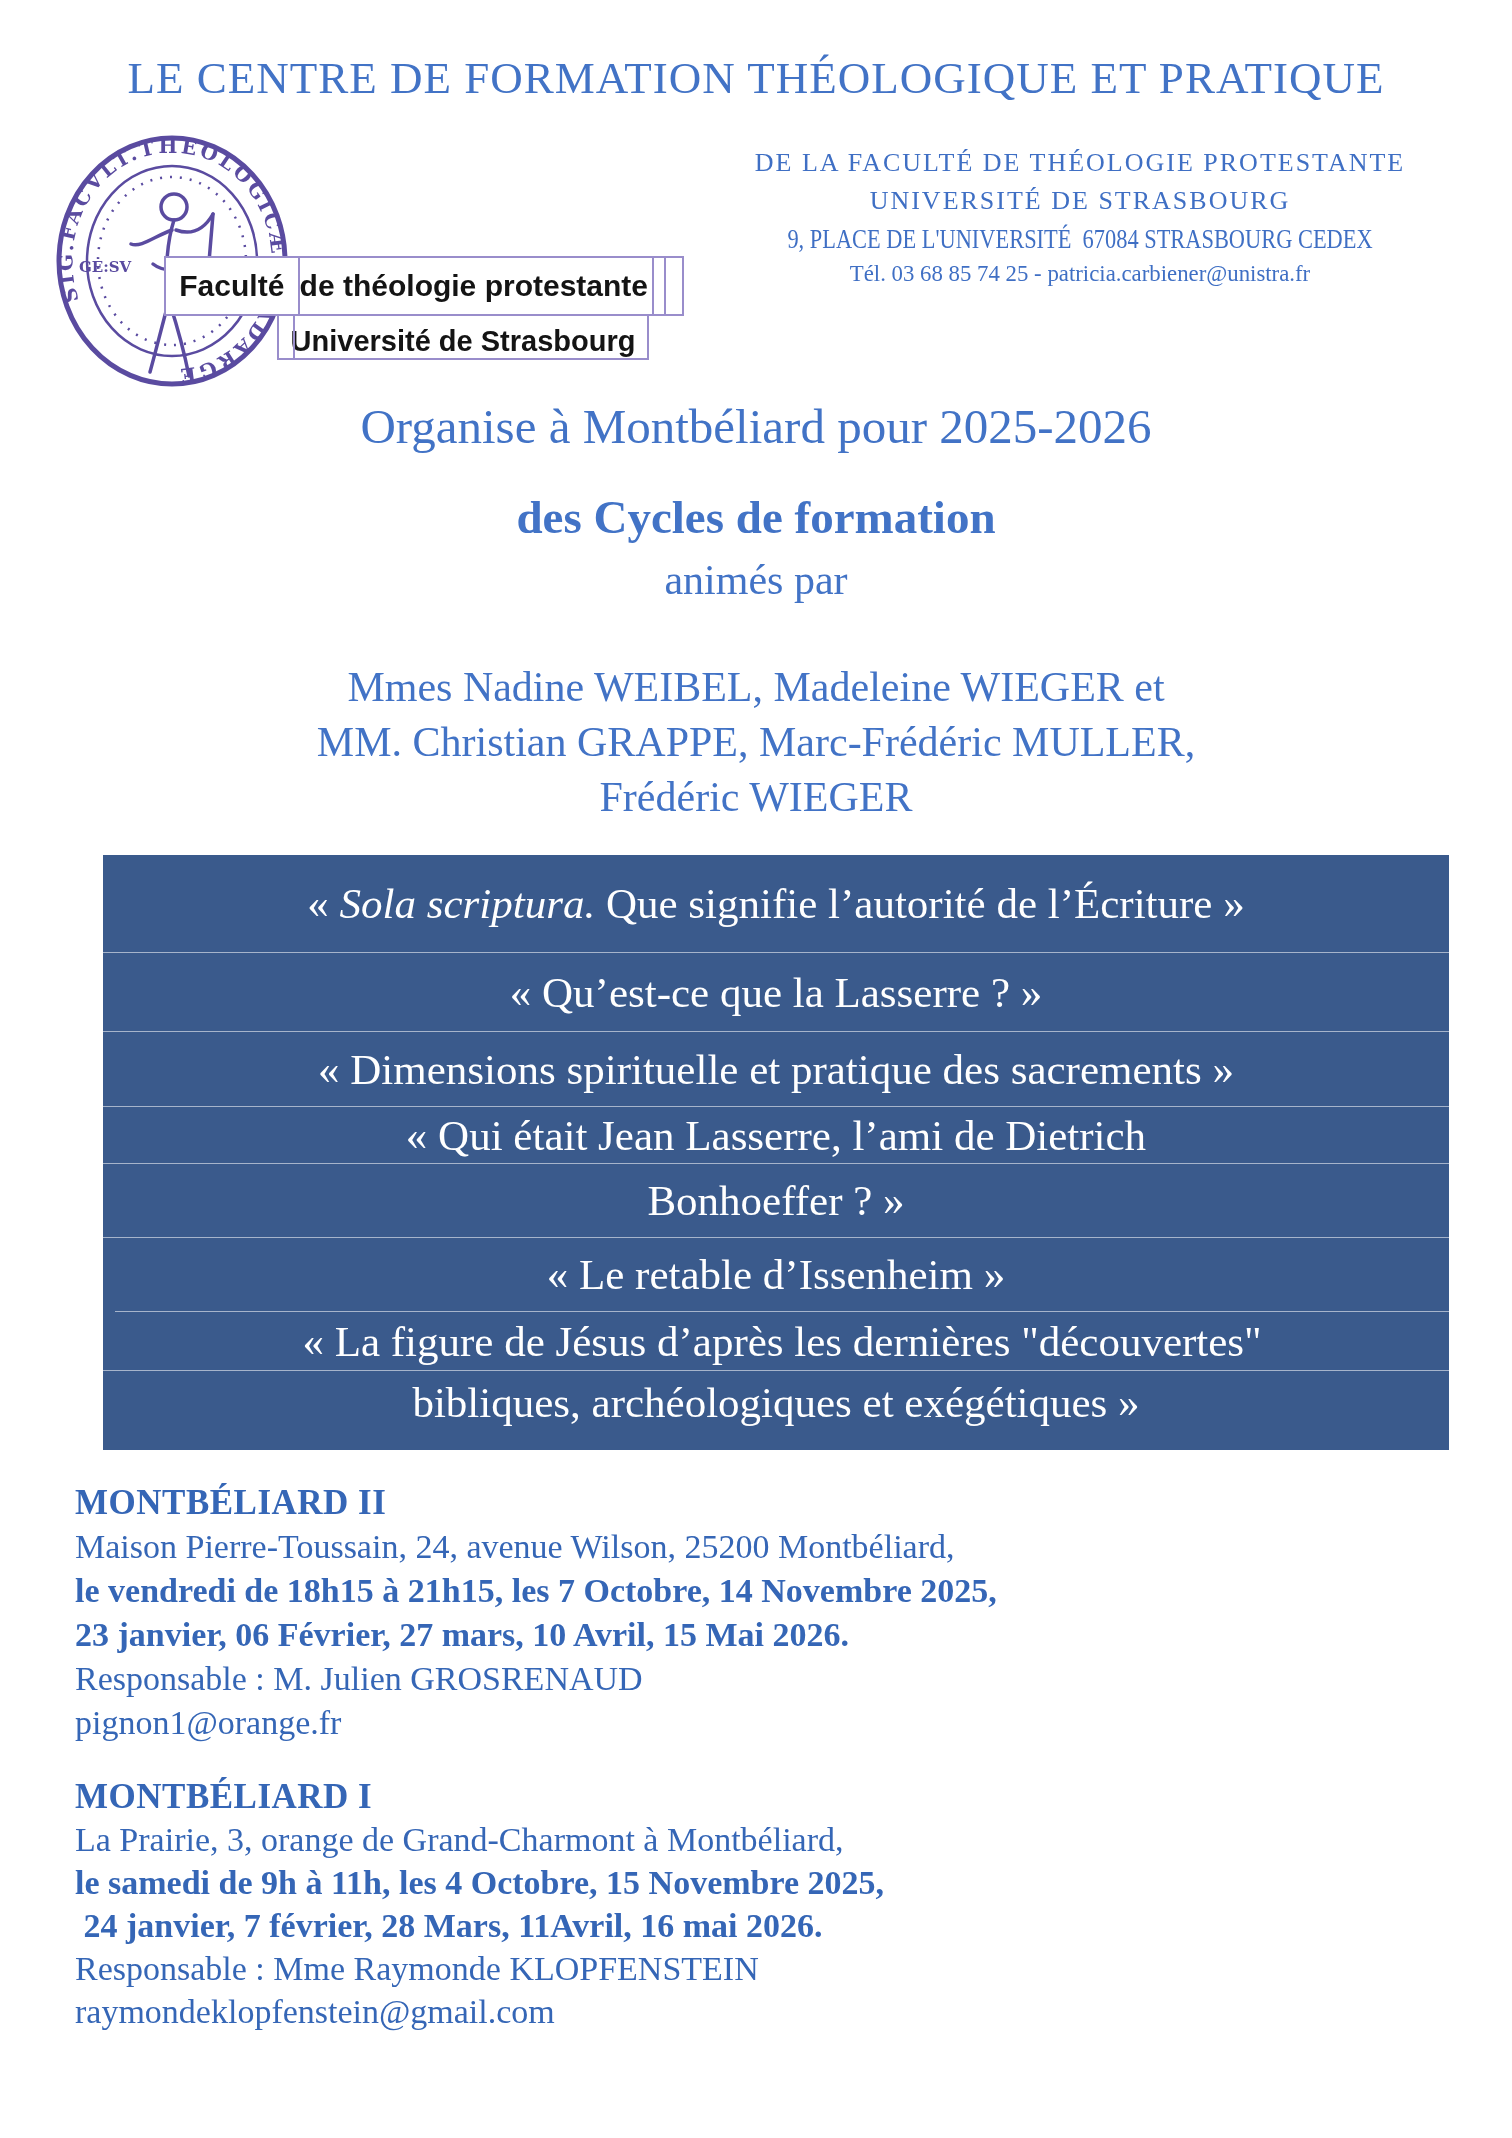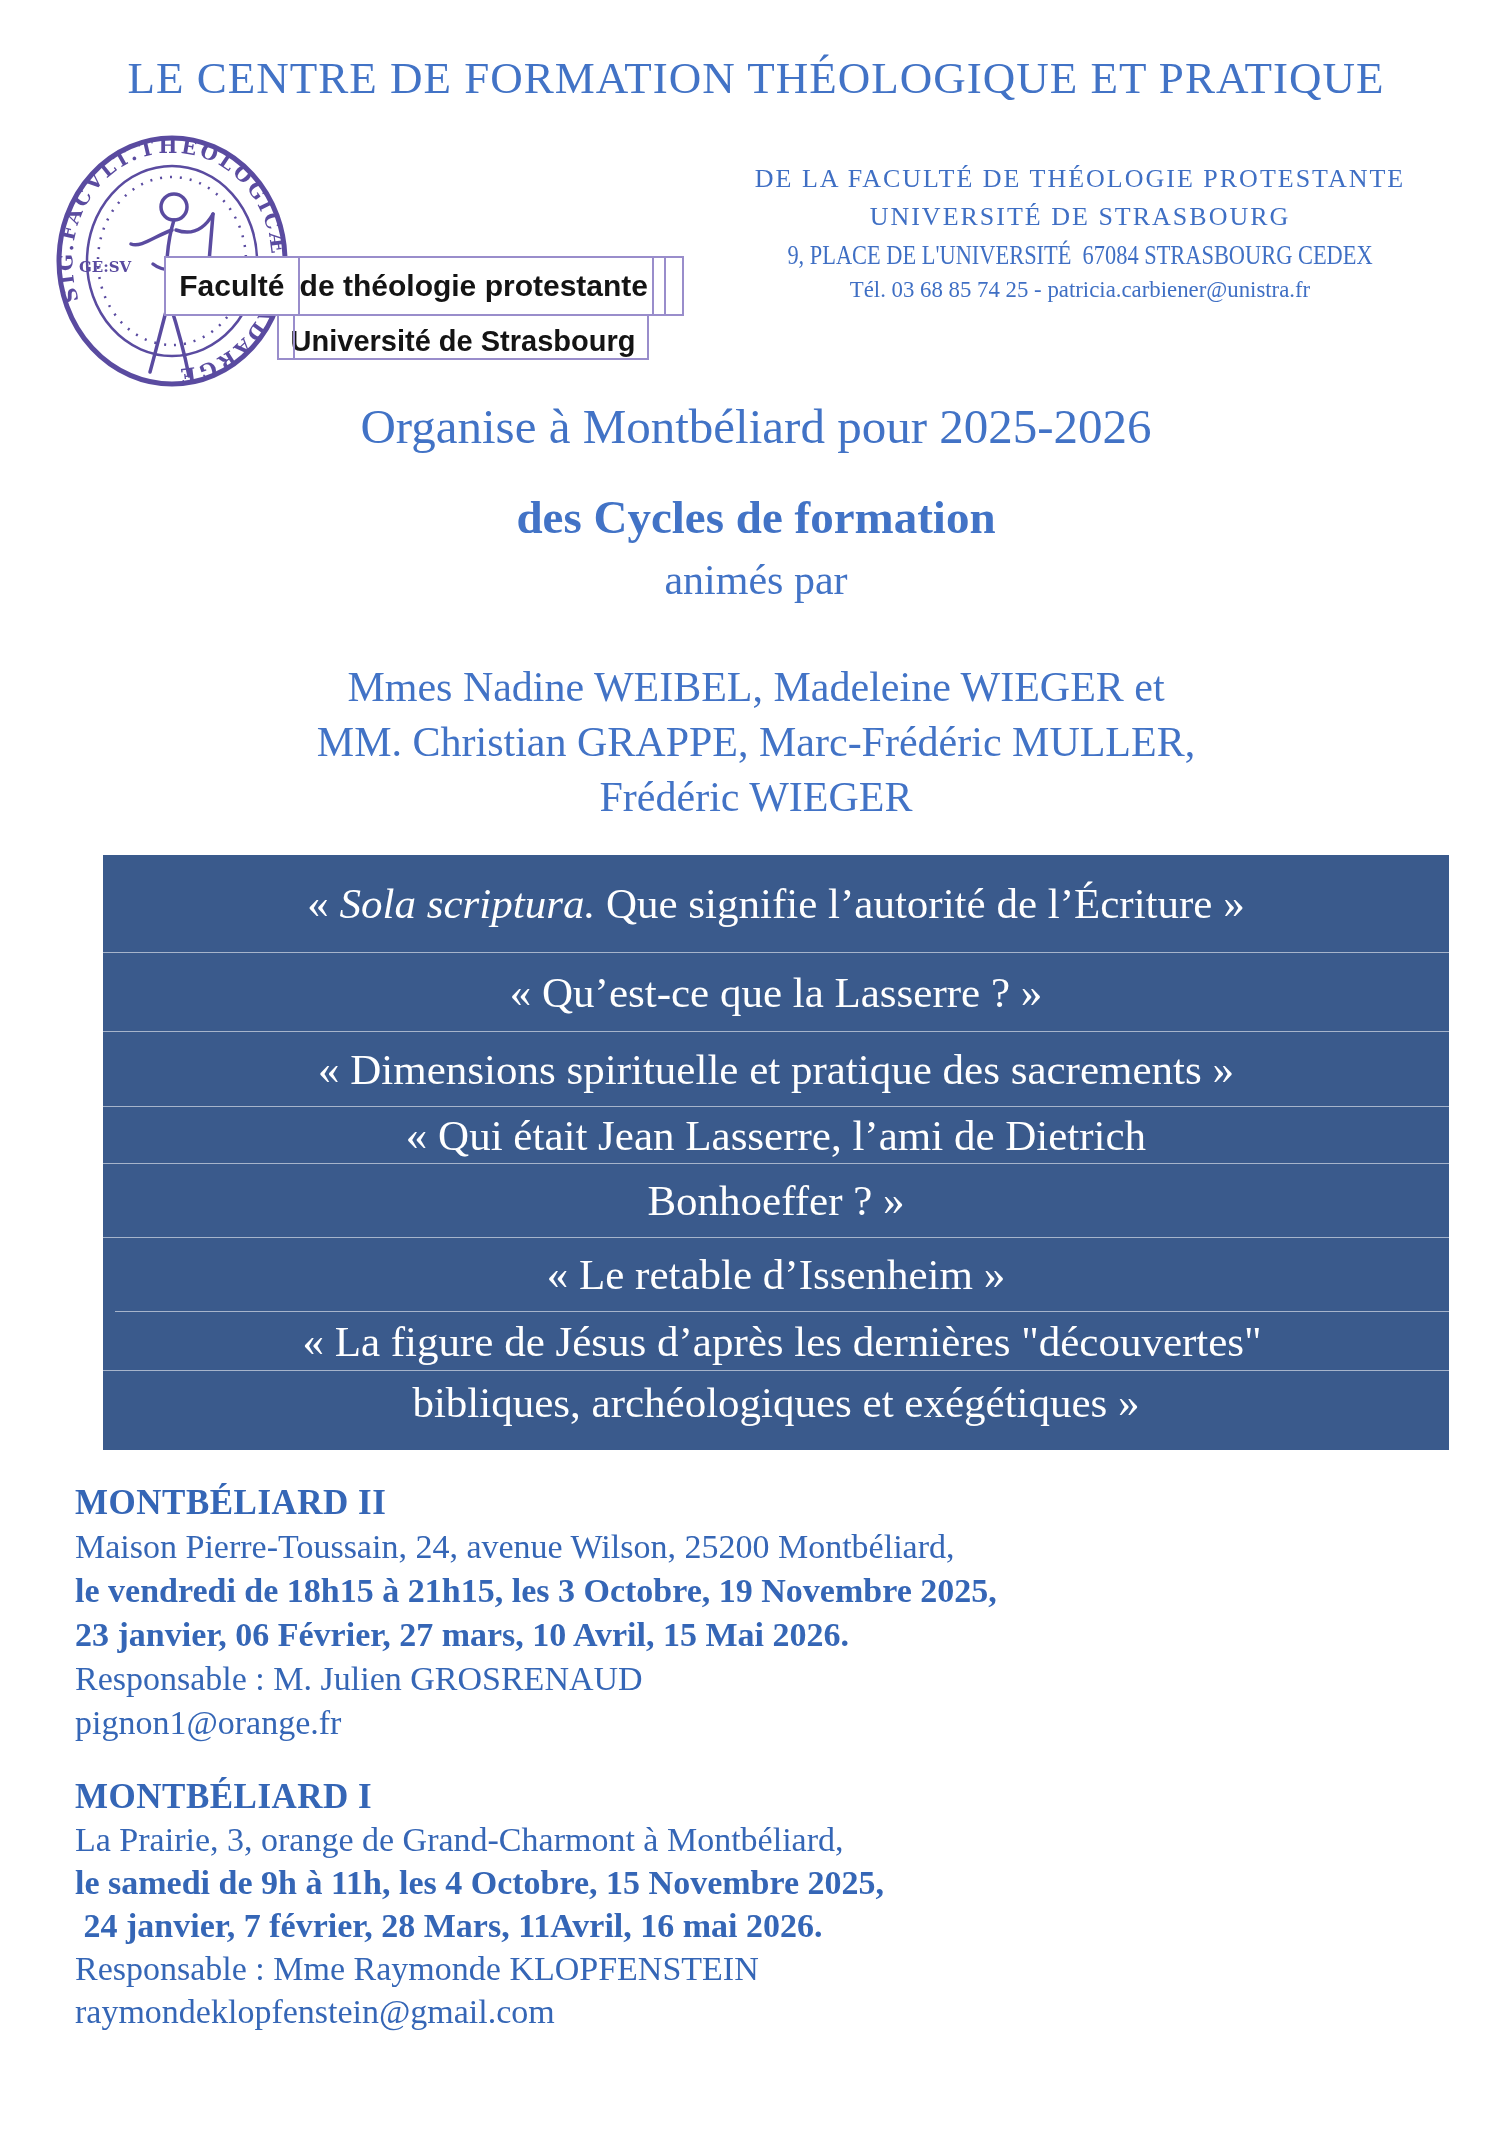--- a/index.html
+++ b/index.html
@@ -33,21 +33,21 @@
   .lbox1::after{
     content:"";position:absolute;right:16px;top:-2px;bottom:-2px;width:10px;
     border-left:2px solid #998DCB;border-right:2px solid #998DCB;
   }
   .lbox2{left:277px;top:314px;width:372px;height:46px;font-size:29px;justify-content:center;}
   .lbox2::before{
     content:"";position:absolute;left:6px;top:-2px;bottom:-2px;width:8px;
     border-right:2px solid #998DCB;
   }
   
-  .address{position:absolute;left:690px;top:164px;width:780px;text-align:center;color:#3F6FC4;}
+  .address{position:absolute;left:690px;top:148px;width:780px;text-align:center;color:#3F6FC4;}
   .address .a1{font-size:26px;letter-spacing:2px;margin-bottom:8px;}
   .address .a2{font-size:26px;letter-spacing:2px;margin-bottom:7px;}
   .address .a3{font-size:28px;transform:scaleX(.80);transform-origin:50% 50%;white-space:pre;margin-bottom:5px;}
   .address .a4{font-size:24px;transform:scaleX(.95);transform-origin:50% 50%;}
   
   .center-line{position:absolute;left:0;right:0;text-align:center;color:#4273C6;}
   .h1{top:398px;font-size:49px;}
   .h2{top:490px;font-size:47px;font-weight:bold;}
   .h3{top:556px;font-size:42px;}
   .names{top:660px;font-size:42px;line-height:55px;}
@@ -139,21 +139,21 @@
     <div class="brow r4"><span></span><span class="it"></span><span>« Qui était Jean Lasserre, l’ami de Dietrich</span></div>
     <div class="brow r5"><span></span><span class="it"></span><span>Bonhoeffer ? »</span></div>
     <div class="brow r6"><span></span><span class="it"></span><span>« Le retable d’Issenheim »</span></div>
     <div class="brow r7"><span></span><span class="it"></span><span>« La figure de Jésus d’après les dernières "découvertes"</span></div>
     <div class="brow r8"><span></span><span class="it"></span><span>bibliques, archéologiques et exégétiques »</span></div>
   </div>
 
   <div class="sec sec2">
     <div class="shead">MONTBÉLIARD II</div>
     <div>Maison Pierre-Toussain, 24, avenue Wilson, 25200 Montbéliard,</div>
-    <div class="bold">le vendredi de 18h15 à 21h15, les 3 Octobre, 19 Novembre 2025,</div>
+    <div class="bold">le vendredi de 18h15 à 21h15, les 7 Octobre, 14 Novembre 2025,</div>
     <div class="bold">23 janvier, 06 Février, 27 mars, 10 Avril, 15 Mai 2026.</div>
     <div>Responsable : M. Julien GROSRENAUD</div>
     <div>pignon1@orange.fr</div>
   </div>
 
   <div class="sec sec1">
     <div class="shead">MONTBÉLIARD I</div>
     <div>La Prairie, 3, orange de Grand-Charmont à Montbéliard,</div>
     <div class="bold">le samedi de 9h à 11h, les 4 Octobre, 15 Novembre 2025,</div>
     <div class="bold">&nbsp;24 janvier, 7 février, 28 Mars, 11Avril, 16 mai 2026.</div>

